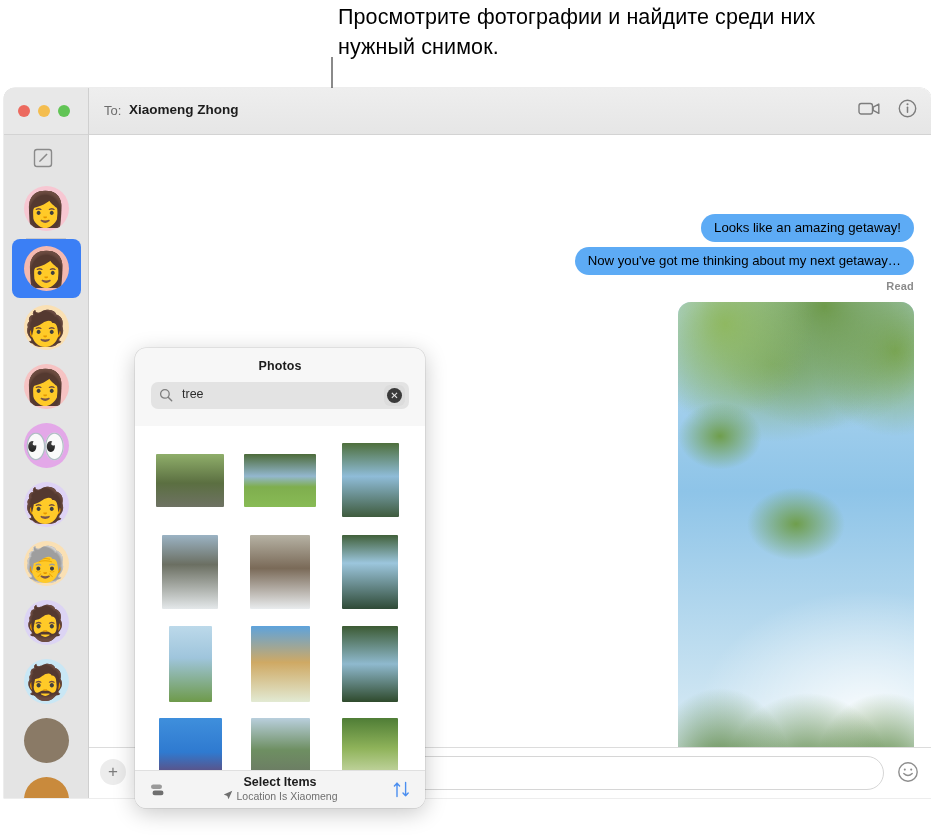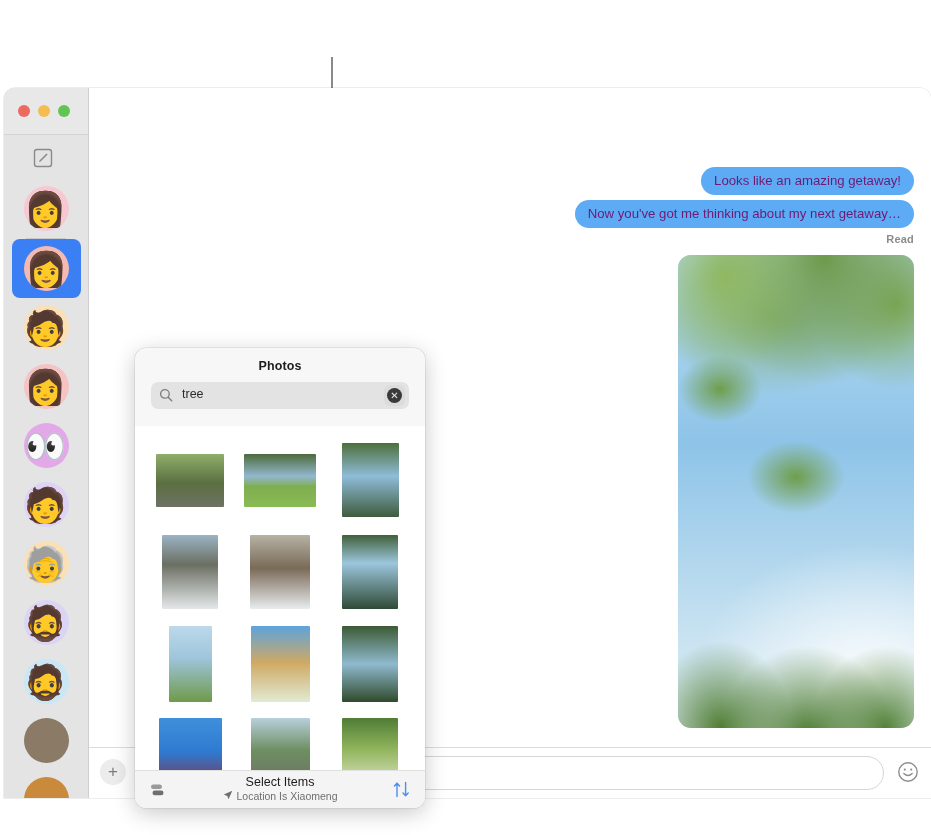--- a/index.html
+++ b/index.html
@@ -94,21 +94,21 @@
   .traffic { position: absolute; left: 14px; top: 17px; display: flex; gap: 8px; }
   .tl { width: 12px; height: 12px; border-radius: 50%; }
   .tl.r { background: #ec6a5f; }
   .tl.y { background: #f4bd4f; }
   .tl.g { background: #61c455; }
 
   
   .convo { position: relative; height: 612px; }
   .bubble-row { display: flex; justify-content: flex-end; padding-right: 17px; }
   .bubble {
-    background: #5dabf5; color: #701a75;
+    background: #5dabf5; color: #000000;
     border-radius: 15px; padding: 5px 13px 6px;
     font-size: 13.2px; line-height: 17px;
     max-width: 430px; white-space: nowrap;
   }
   .read-label {
     text-align: right; padding-right: 17px;
     font-size: 11px; color: #8b8b8b; font-weight: 600;
     margin-top: 4px; letter-spacing: 0.2px;
   }
   .attachment {
@@ -216,32 +216,33 @@
   }
   .thumb { border-radius: 1px; background-size: cover; }
   .pop-footer {
     position: absolute; left: 0; bottom: 0;
     width: 290px; height: 38px;
     background: #f4f4f4;
     border-top: 0.5px solid #e0e0e0;
   }
   .footer-left { position: absolute; left: 14px; top: 11px; }
   .footer-center { text-align: center; padding-top: 4px; }
-  .footer-title { font-size: 12.5px; font-weight: 400; color: #1c1c1c; }
+  .footer-title { font-size: 12.5px; font-weight: 700; color: #1c1c1c; }
   .footer-sub {
     font-size: 10.5px; color: #6f6f6f; margin-top: 1px;
     display: flex; align-items: center; justify-content: center; gap: 4px;
   }
   .footer-right { position: absolute; right: 14px; top: 9px; }
 </style>
 </head>
 <body>
 
 <div id="root">
 
+  <div class="callout-text">Просмотрите фотографии и найдите среди них нужный снимок.</div>
   <div class="callout-line"></div>
 
   <div class="window">
 
     <div class="sidebar">
       <div class="sidebar-topbar">
         <div class="traffic">
           <div class="tl r"></div>
           <div class="tl y"></div>
           <div class="tl g"></div>
@@ -303,20 +304,39 @@
           <div class="sb-item">
             <div class="avatar photo" style="background: rgb(138, 122, 102);"></div>
           </div>
           <div class="sb-item">
             <div class="avatar photo" style="background: rgb(201, 138, 60);"></div>
           </div>
         </div>
     </div>
 
     <div class="main">
+      <div class="main-topbar">
+        <div class="to-label">To:</div>
+        <div class="to-name">Xiaomeng Zhong</div>
+        <div class="topbar-icons">
+          <span>
+            <svg width="23" height="17" viewBox="0 0 23 17">
+              <rect x="1" y="3.5" width="13.5" height="10.5" rx="2.2" fill="none" stroke="#7d7d7d" stroke-width="1.4"></rect>
+              <path d="M15.2 7.2l5.6-3.1v9.3l-5.6-3.1z" fill="none" stroke="#7d7d7d" stroke-width="1.4" stroke-linejoin="round"></path>
+            </svg>
+          </span>
+          <span>
+            <svg width="19" height="19" viewBox="0 0 19 19">
+              <circle cx="9.5" cy="9.5" r="8.2" fill="none" stroke="#7d7d7d" stroke-width="1.4"></circle>
+              <circle cx="9.5" cy="5.3" r="1.05" fill="#7d7d7d"></circle>
+              <rect x="8.75" y="7.6" width="1.5" height="6.4" rx="0.7" fill="#7d7d7d"></rect>
+            </svg>
+          </span>
+        </div>
+      </div>
 
       <div class="convo">
         <div style="padding-top:79px;">
             <div class="bubble-row" style="margin-bottom: 5px;">
               <div class="bubble">Looks like an amazing getaway!</div>
             </div>
             <div class="bubble-row" style="margin-bottom: 5px;">
               <div class="bubble">Now you've got me thinking about my next getaway…</div>
             </div>
           </div>

